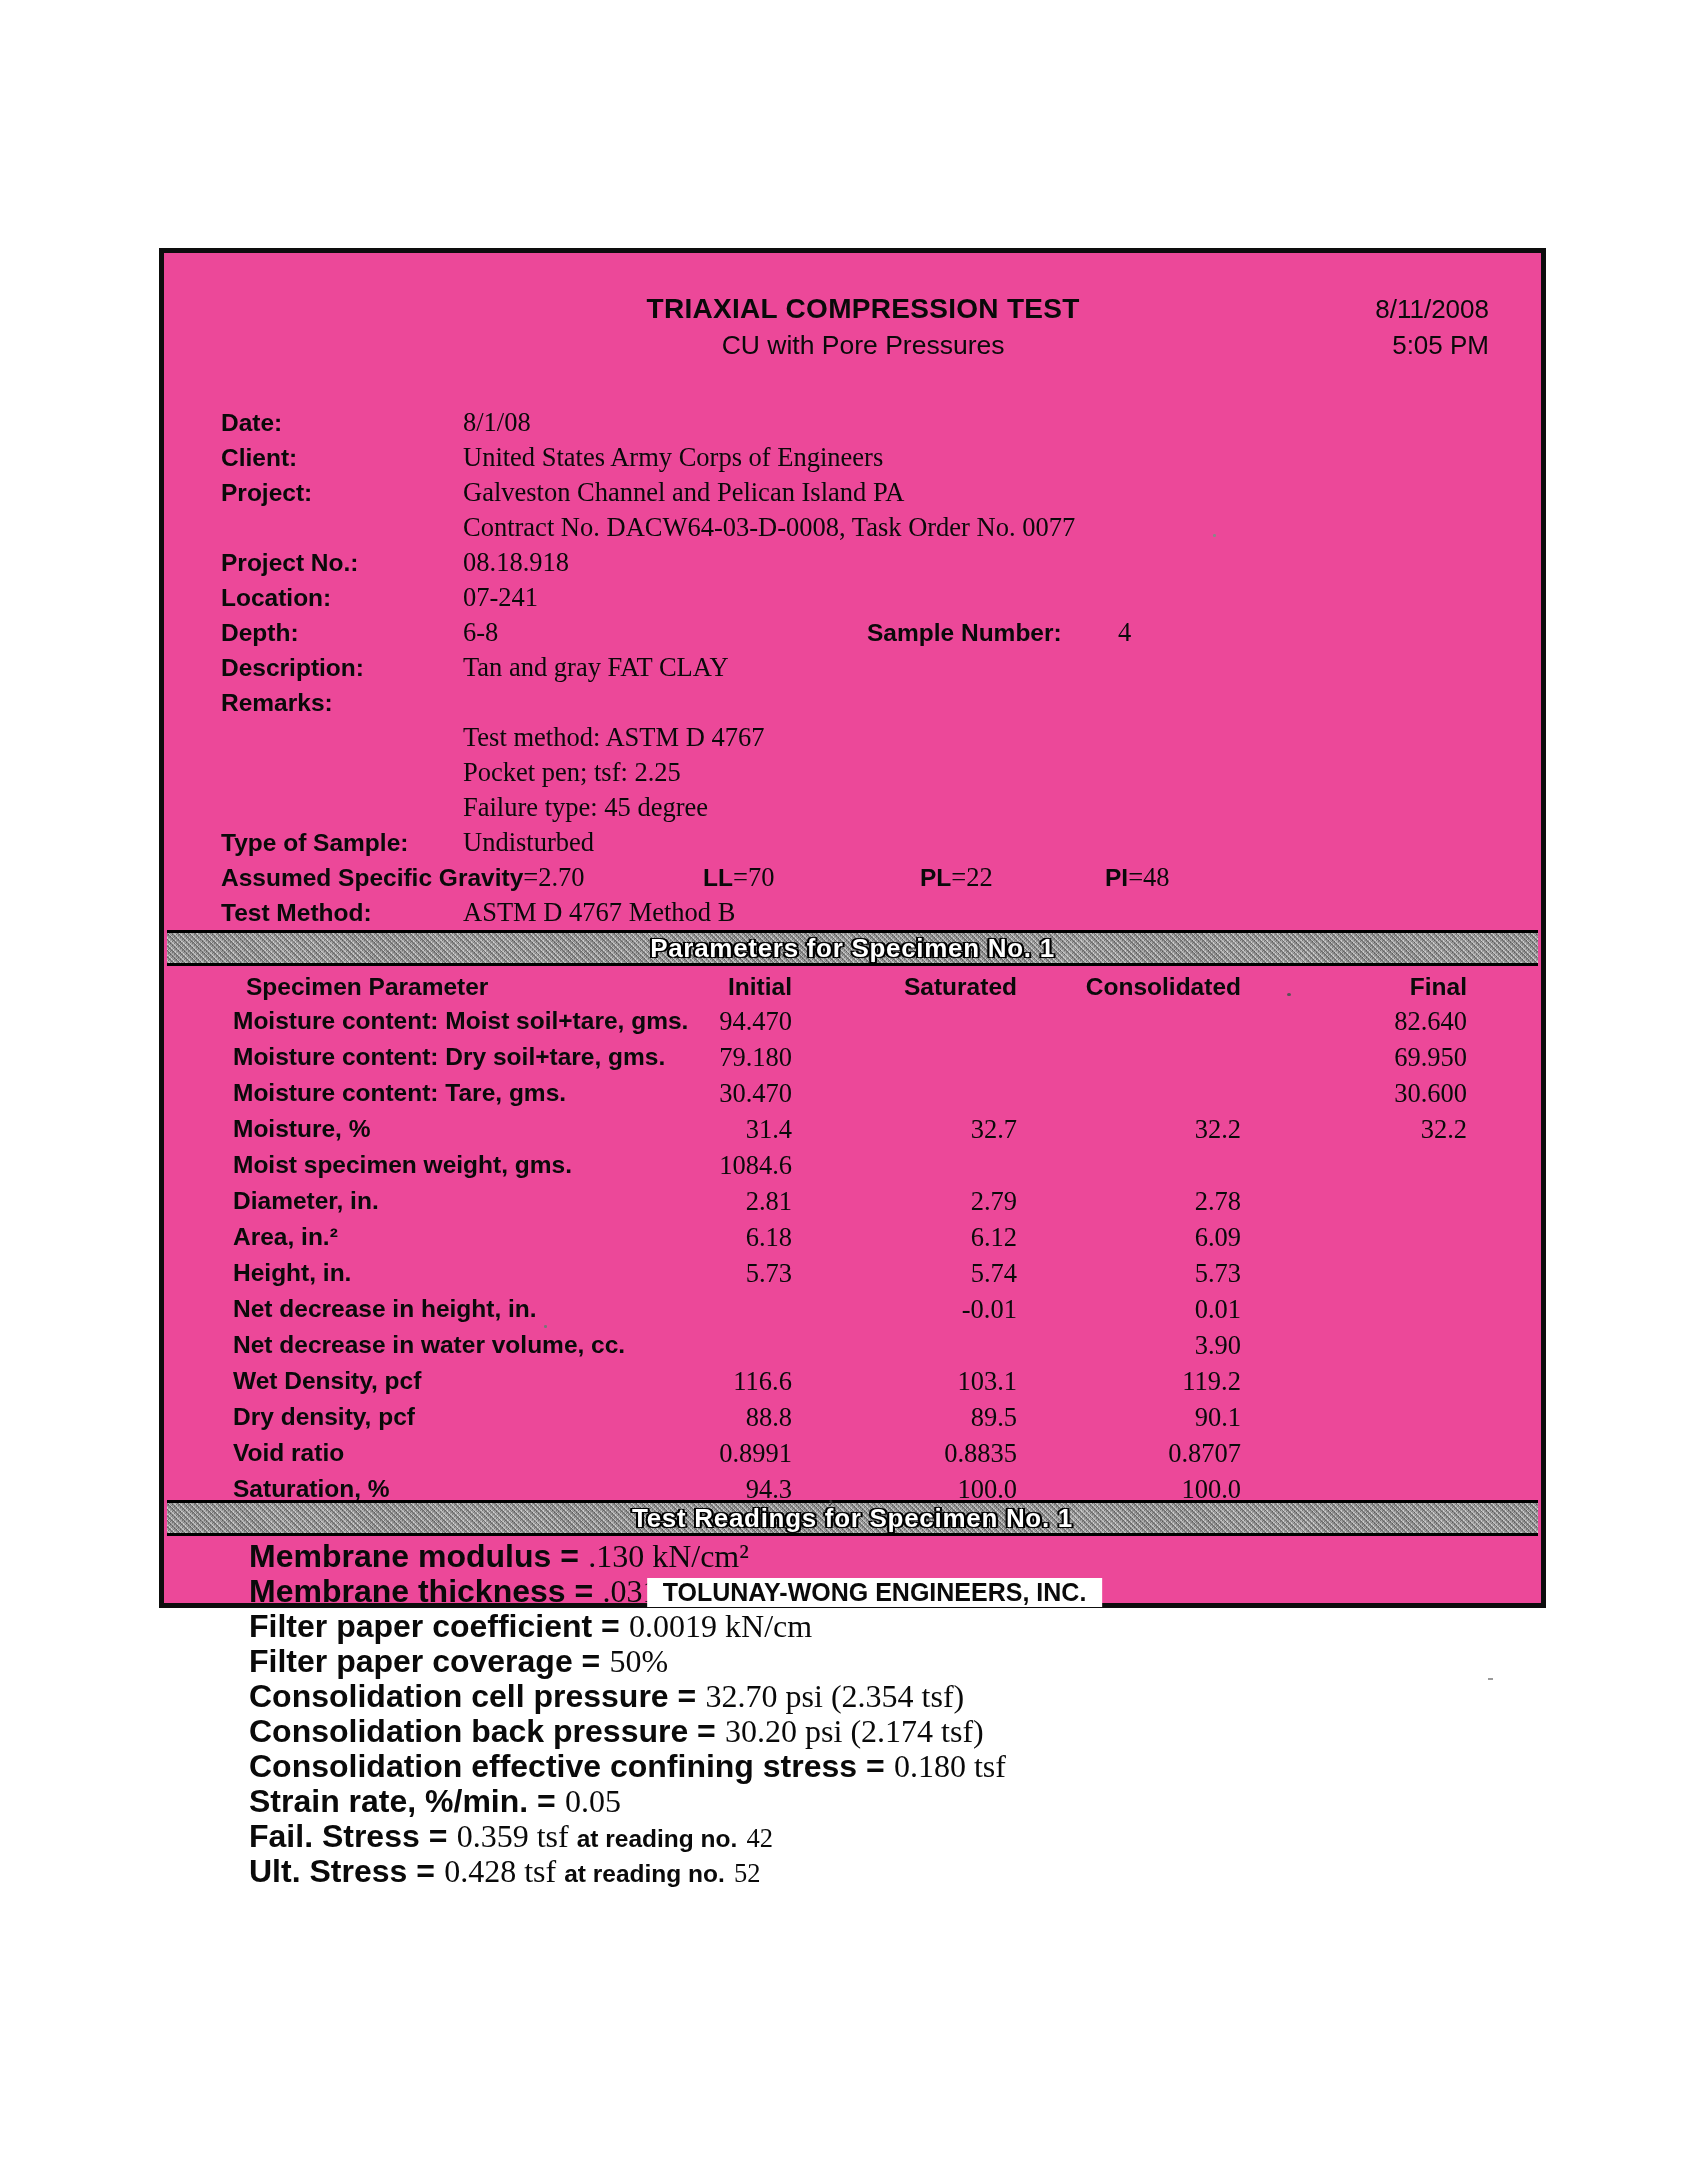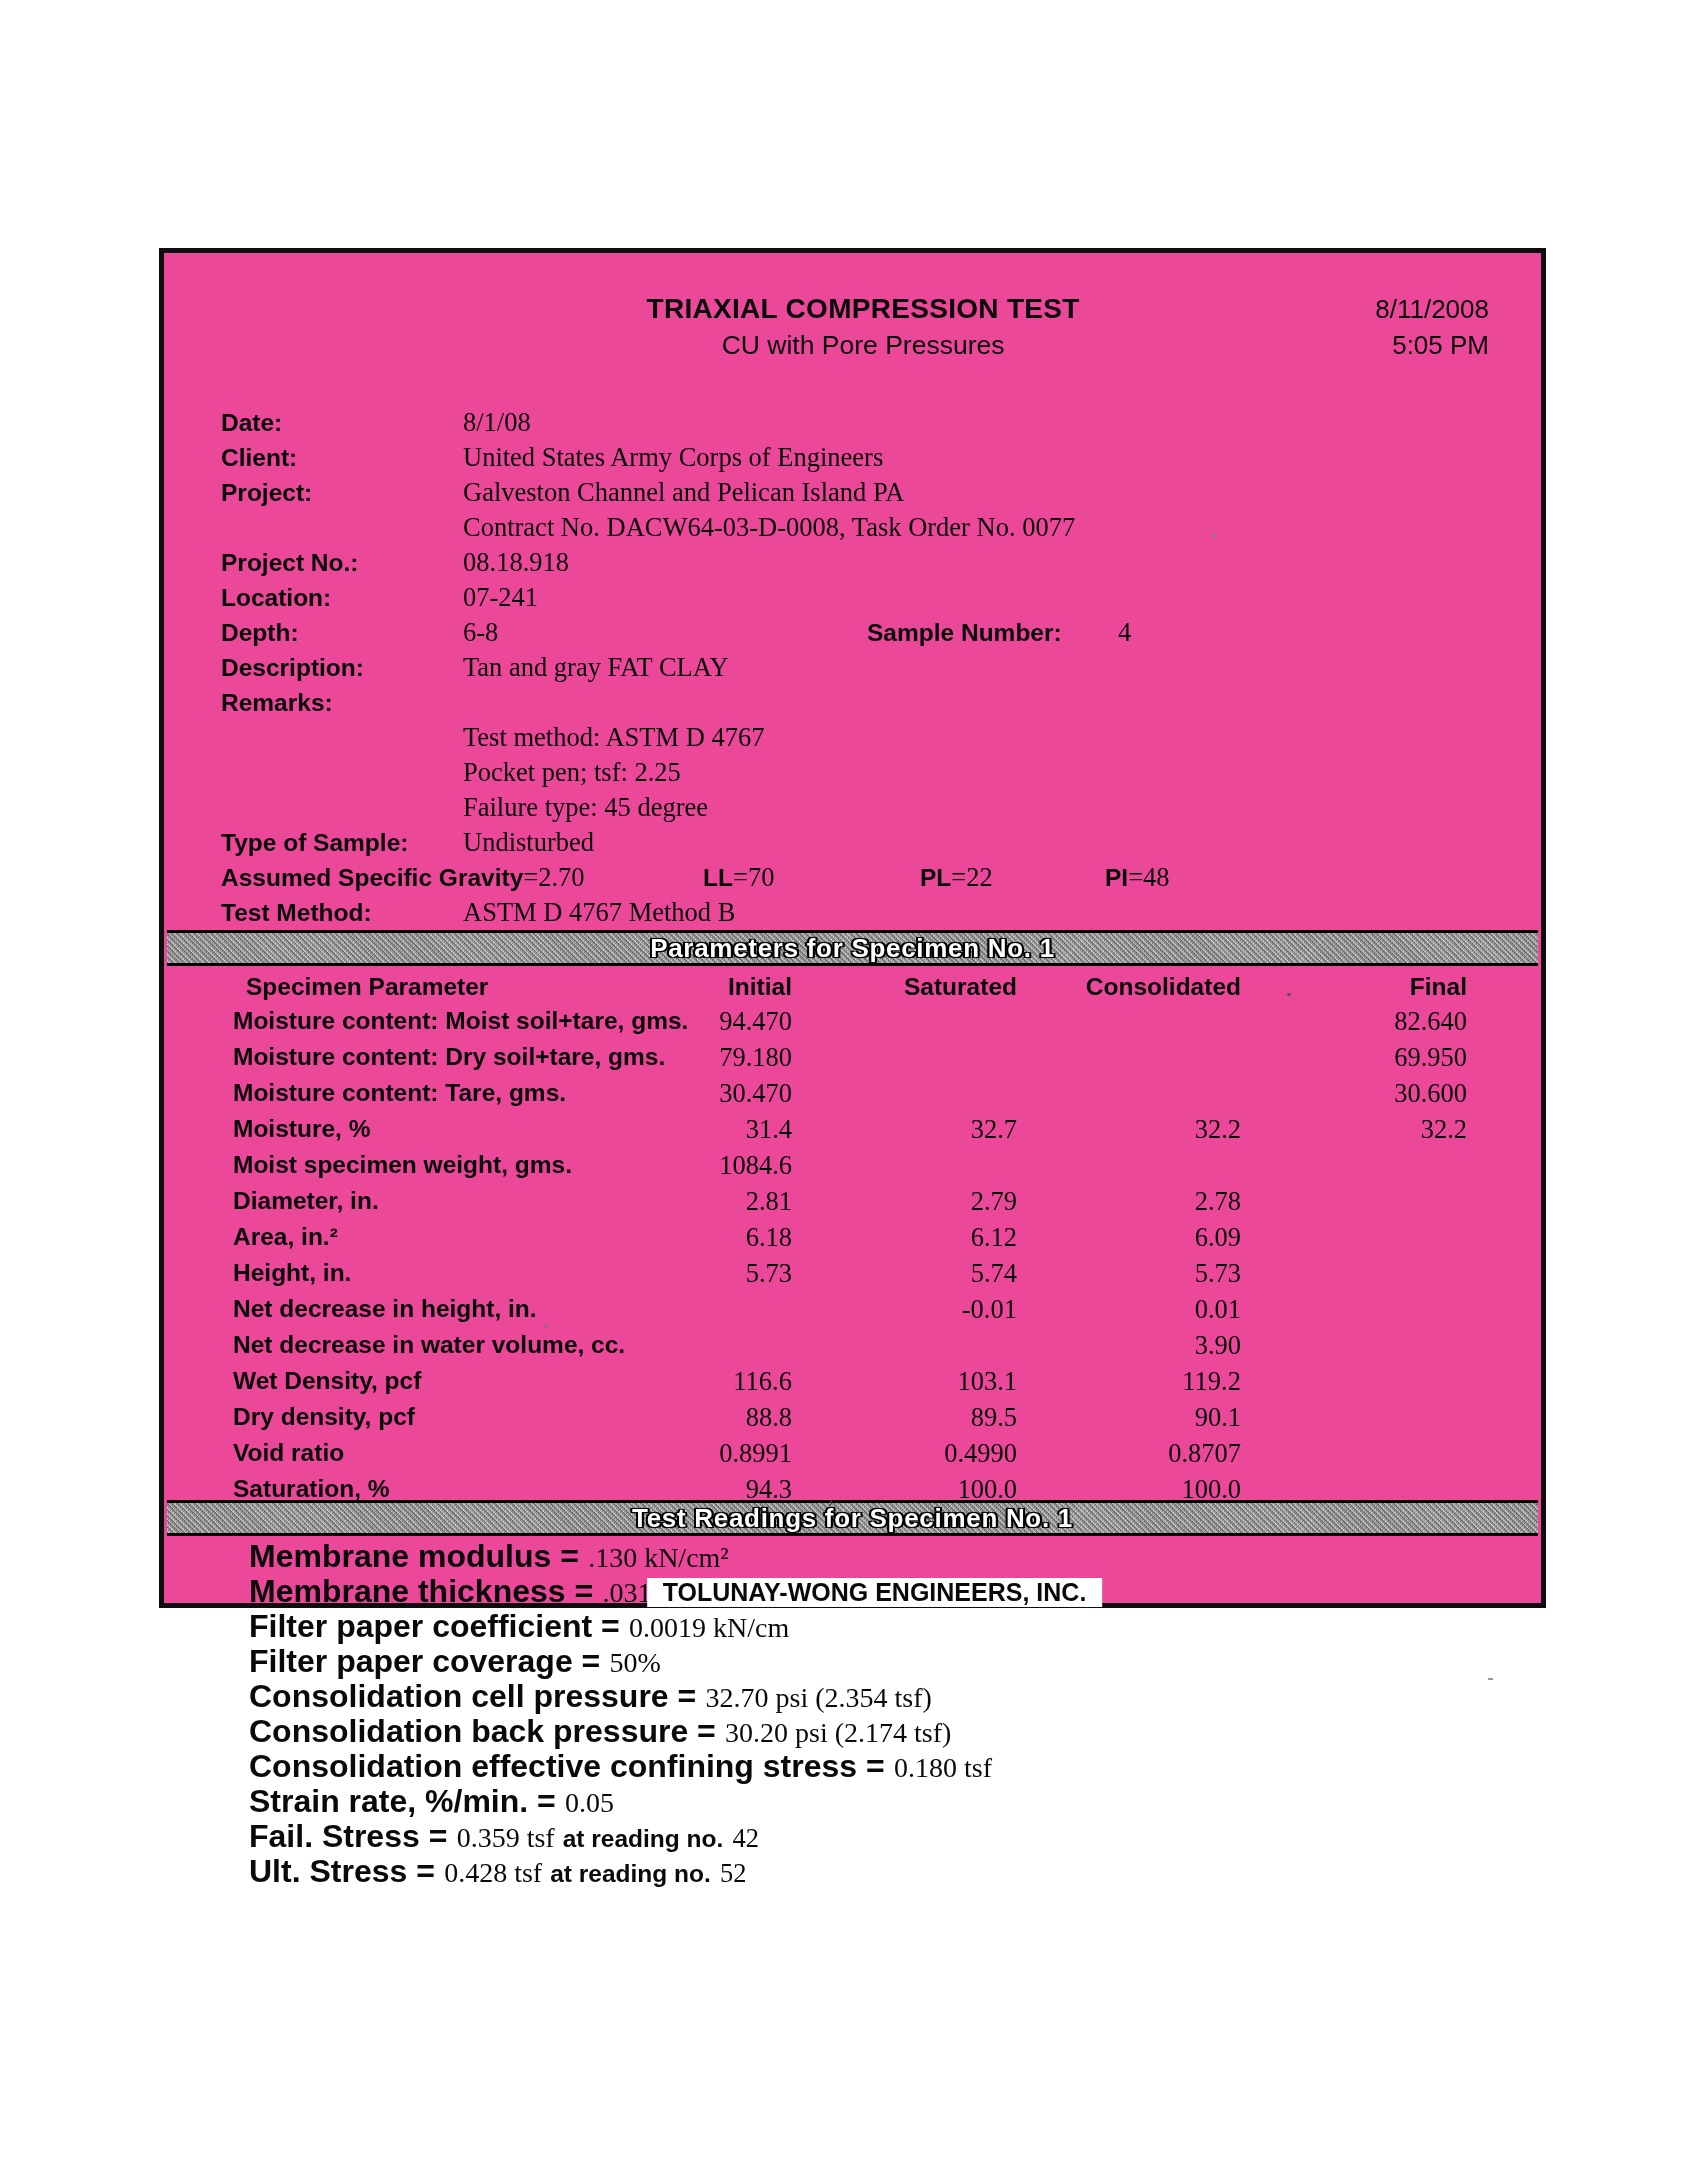--- a/index.html
+++ b/index.html
@@ -45,21 +45,21 @@
   .t-head{height:32px;line-height:32px;}
   .t-head .param{padding-left:70px;font-weight:700;font-size:24.5px;}
   .t-head .num{text-align:right;font-weight:700;font-size:24.5px;}
   .t-row{height:36px;line-height:36px;}
   .t-row .param{padding-left:57px;font-weight:700;font-size:24.5px;white-space:nowrap;}
   .t-row .num{text-align:right;font-family:"Liberation Serif",serif;font-size:26.5px;}
   
   .readings{position:absolute;top:1286px;left:0;right:0;}
   .rrow{position:relative;height:35px;line-height:35px;padding-left:60px;white-space:nowrap;}
   .rrow .rl{font-weight:700;font-size:32px;margin-left:25px;}
-  .rrow .rv{font-family:"Liberation Serif",serif;font-size:28px;margin-left:9.3px;text-align:center;}
+  .rrow .rv{font-family:"Liberation Serif",serif;font-size:32px;margin-left:9.3px;text-align:center;}
   .rrow .rl2{font-weight:700;font-size:24.5px;margin-left:8px;}
   .rrow .rv2{font-family:"Liberation Serif",serif;font-size:26.5px;margin-left:9.3px;}
   
   .footer{position:absolute;bottom:-4px;left:50%;transform:translateX(calc(-50% + 22px));
           background:#fff;padding:0 16px;font-weight:700;font-size:25px;line-height:29px;white-space:nowrap;}
   
   .speck{position:absolute;background:#444;border-radius:50%;}
   .apos{position:absolute;font-family:"Liberation Serif",serif;font-size:22.5px;color:#333;}
 </style>
 </head>
@@ -236,21 +236,21 @@
       <div class="t-row">
         <span class="param">Dry density, pcf</span>
         <span class="num">88.8</span>
         <span class="num">89.5</span>
         <span class="num">90.1</span>
         <span class="num"></span>
       </div>
       <div class="t-row">
         <span class="param">Void ratio</span>
         <span class="num">0.8991</span>
-        <span class="num">0.4990</span>
+        <span class="num">0.8835</span>
         <span class="num">0.8707</span>
         <span class="num"></span>
       </div>
       <div class="t-row">
         <span class="param">Saturation, %</span>
         <span class="num">94.3</span>
         <span class="num">100.0</span>
         <span class="num">100.0</span>
         <span class="num"></span>
       </div>

